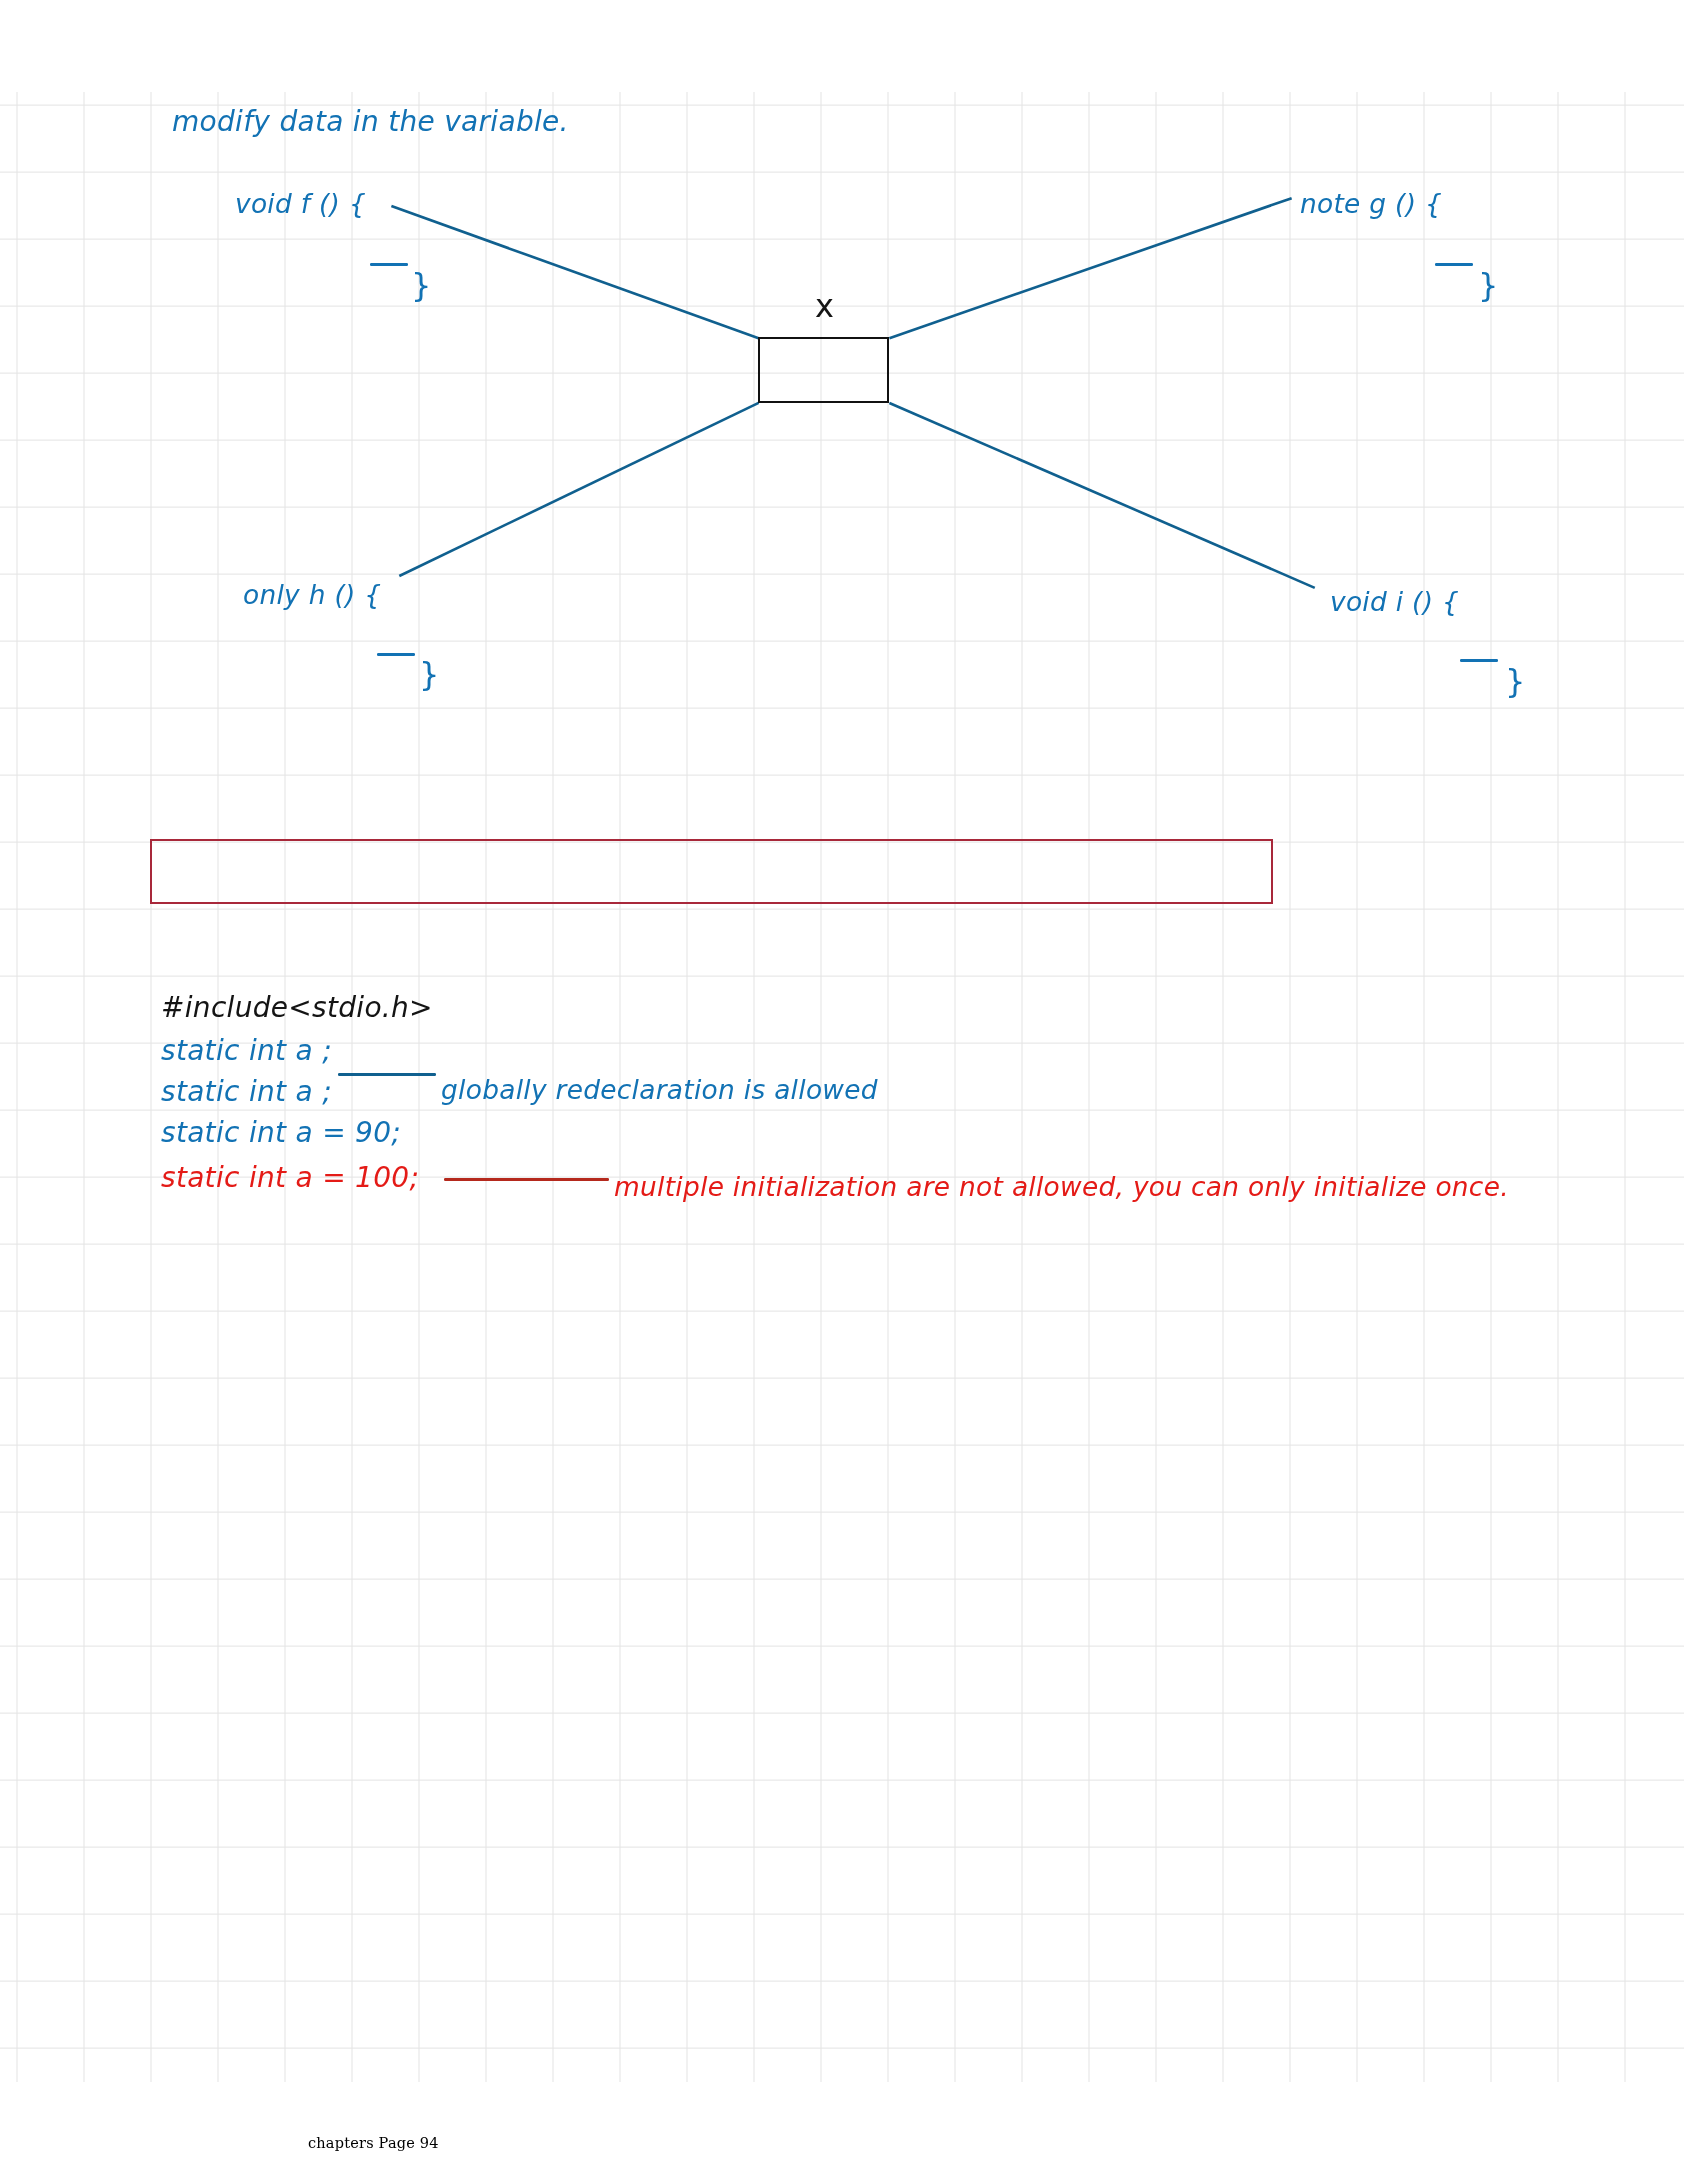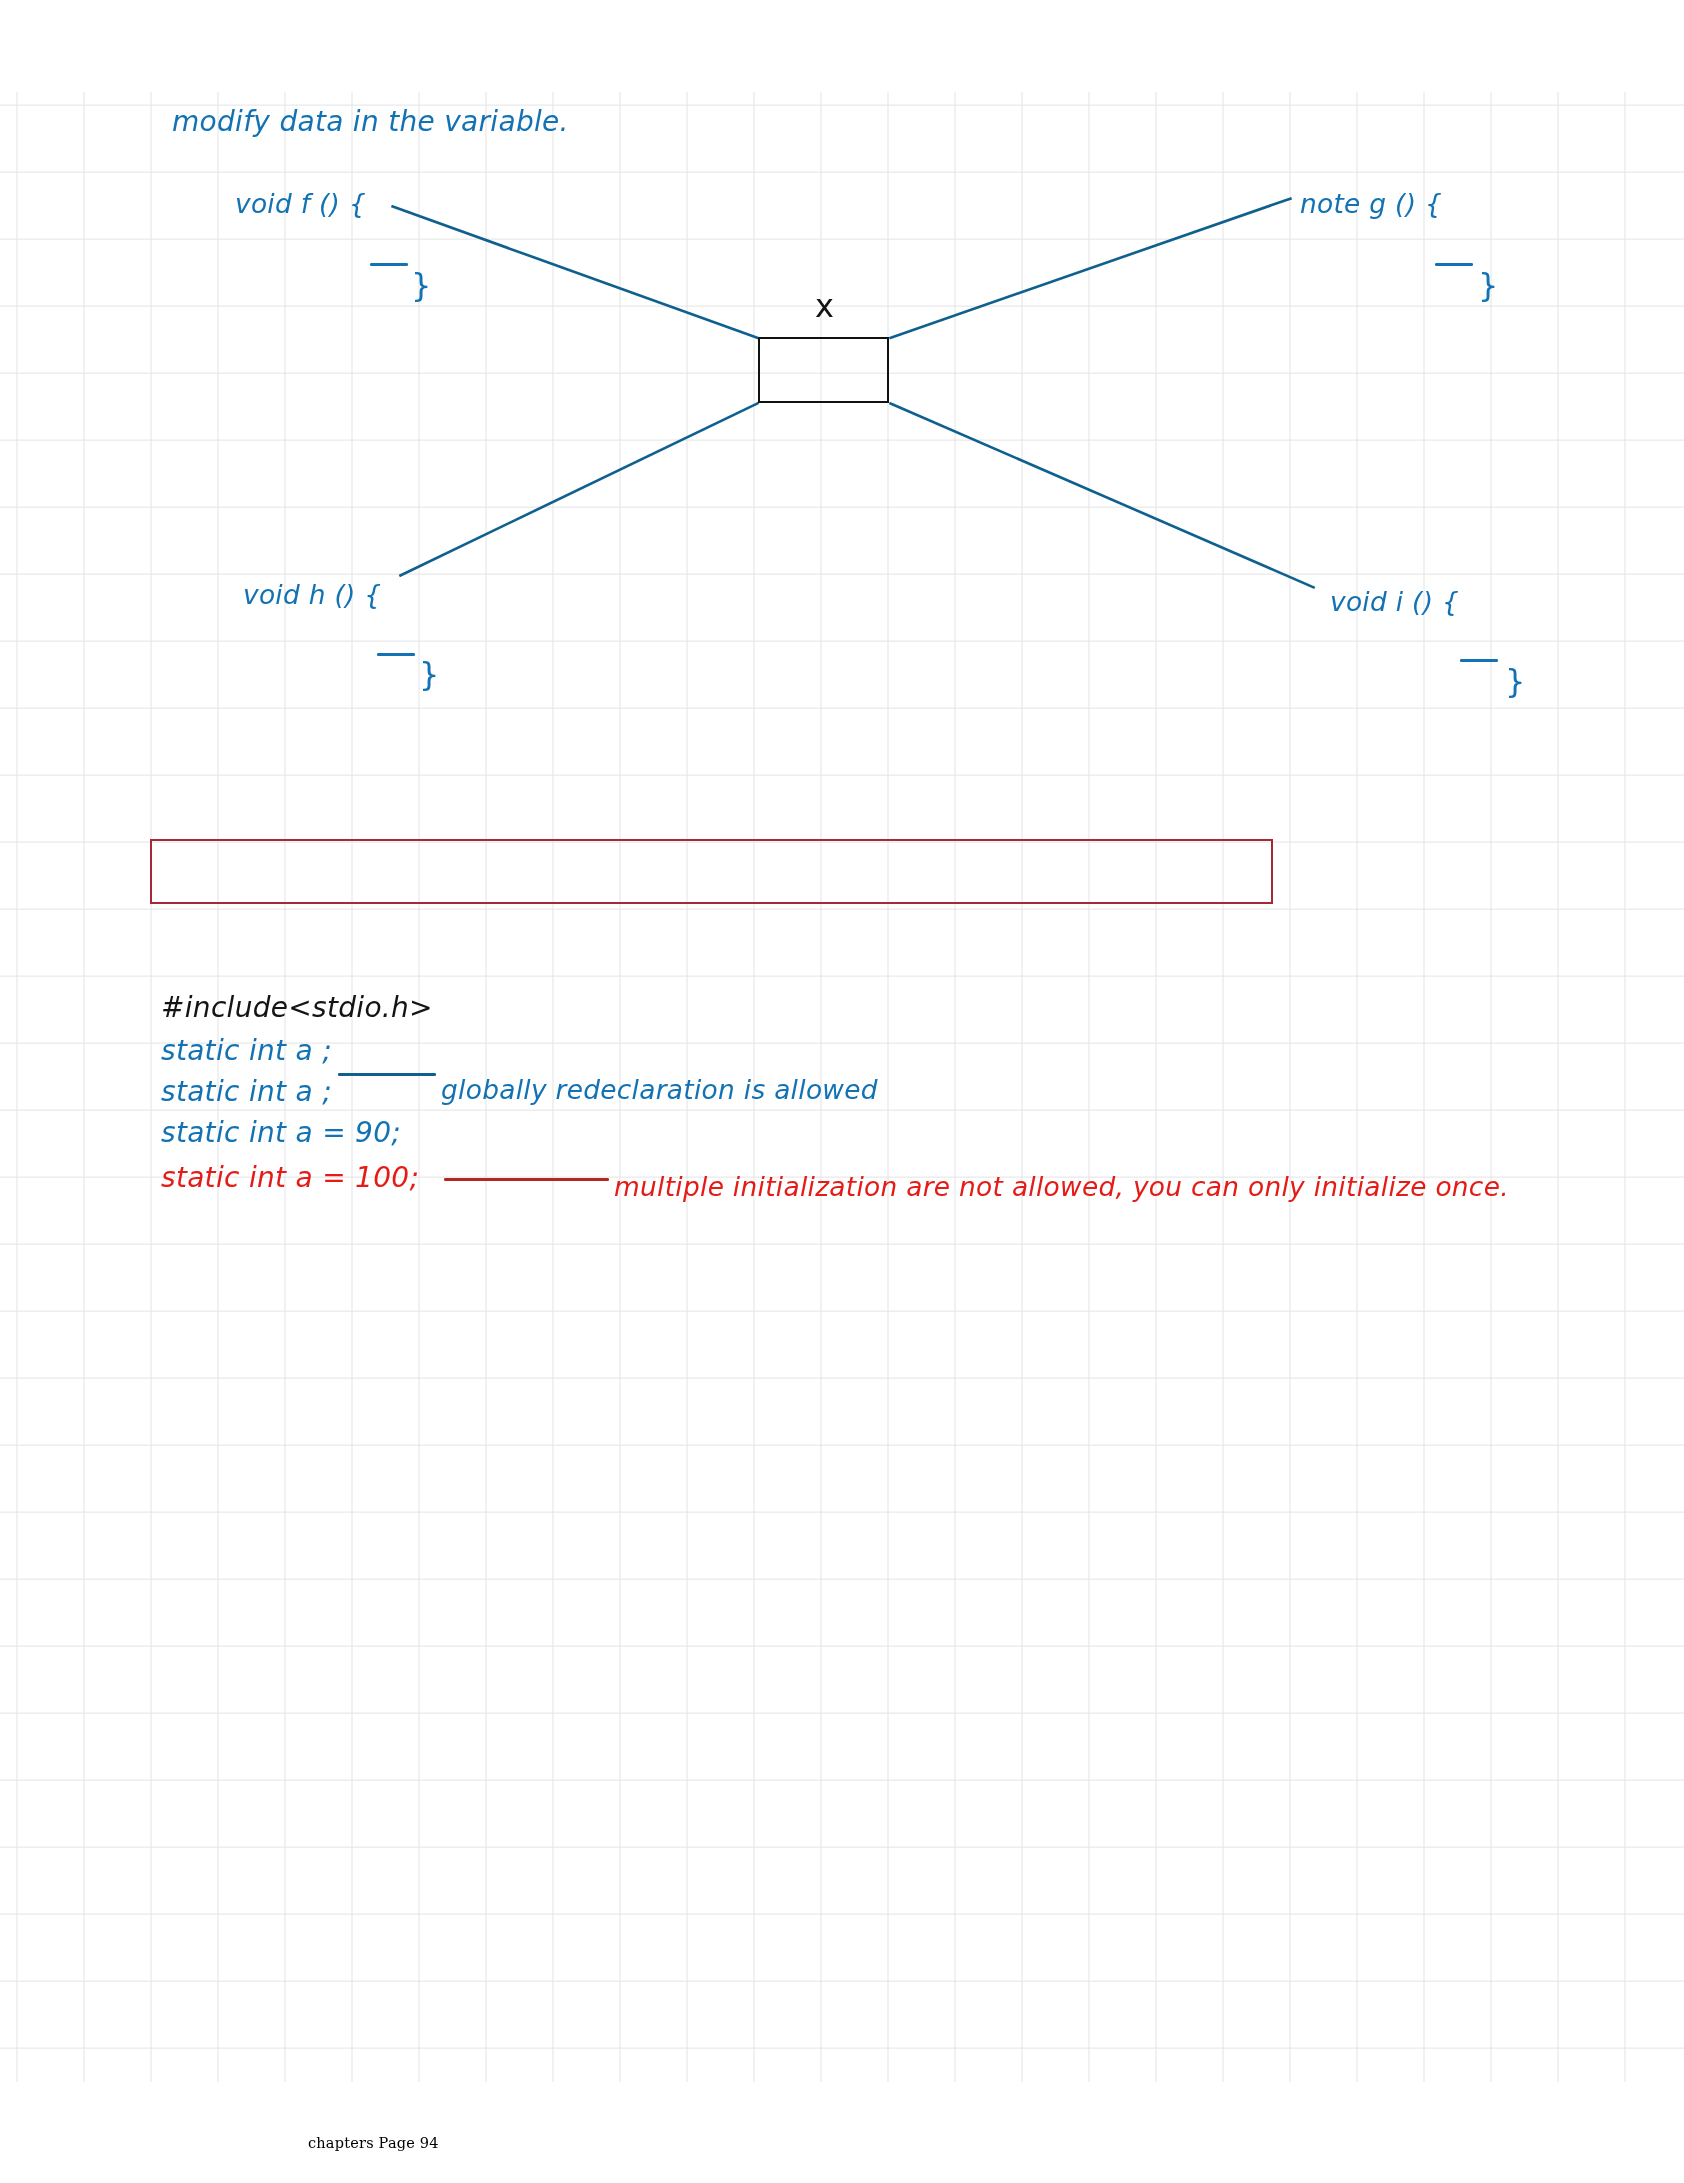--- a/index.html
+++ b/index.html
@@ -176,21 +176,21 @@
   <div id="var-box-label">x</div>
 
   <div class="hw blue fn-sig" style="left:235px; top:190px;">void f () {</div>
   <div class="fn-body" style="left:370px; top:263px; width:38px;"></div>
   <div class="fn-brace" style="left:411px; top:266px;">}</div>
 
   <div class="hw blue fn-sig" style="left:1300px; top:190px;">note g () {</div>
   <div class="fn-body" style="left:1435px; top:263px; width:38px;"></div>
   <div class="fn-brace" style="left:1478px; top:266px;">}</div>
 
-  <div class="hw blue fn-sig" style="left:243px; top:581px;">void h () {</div>
+  <div class="hw blue fn-sig" style="left:243px; top:581px;">only h () {</div>
   <div class="fn-body" style="left:377px; top:653px; width:38px;"></div>
   <div class="fn-brace" style="left:419px; top:655px;">}</div>
 
   <div class="hw blue fn-sig" style="left:1330px; top:588px;text-align:center;">void i () {</div>
   <div class="fn-body" style="left:1460px; top:659px; width:38px;"></div>
   <div class="fn-brace" style="left:1505px; top:662px;">}</div>
 
   <div id="note-box"></div>
 
   <div class="code-line black" style="left:161px; top:991px;">#include&lt;stdio.h&gt;</div>

